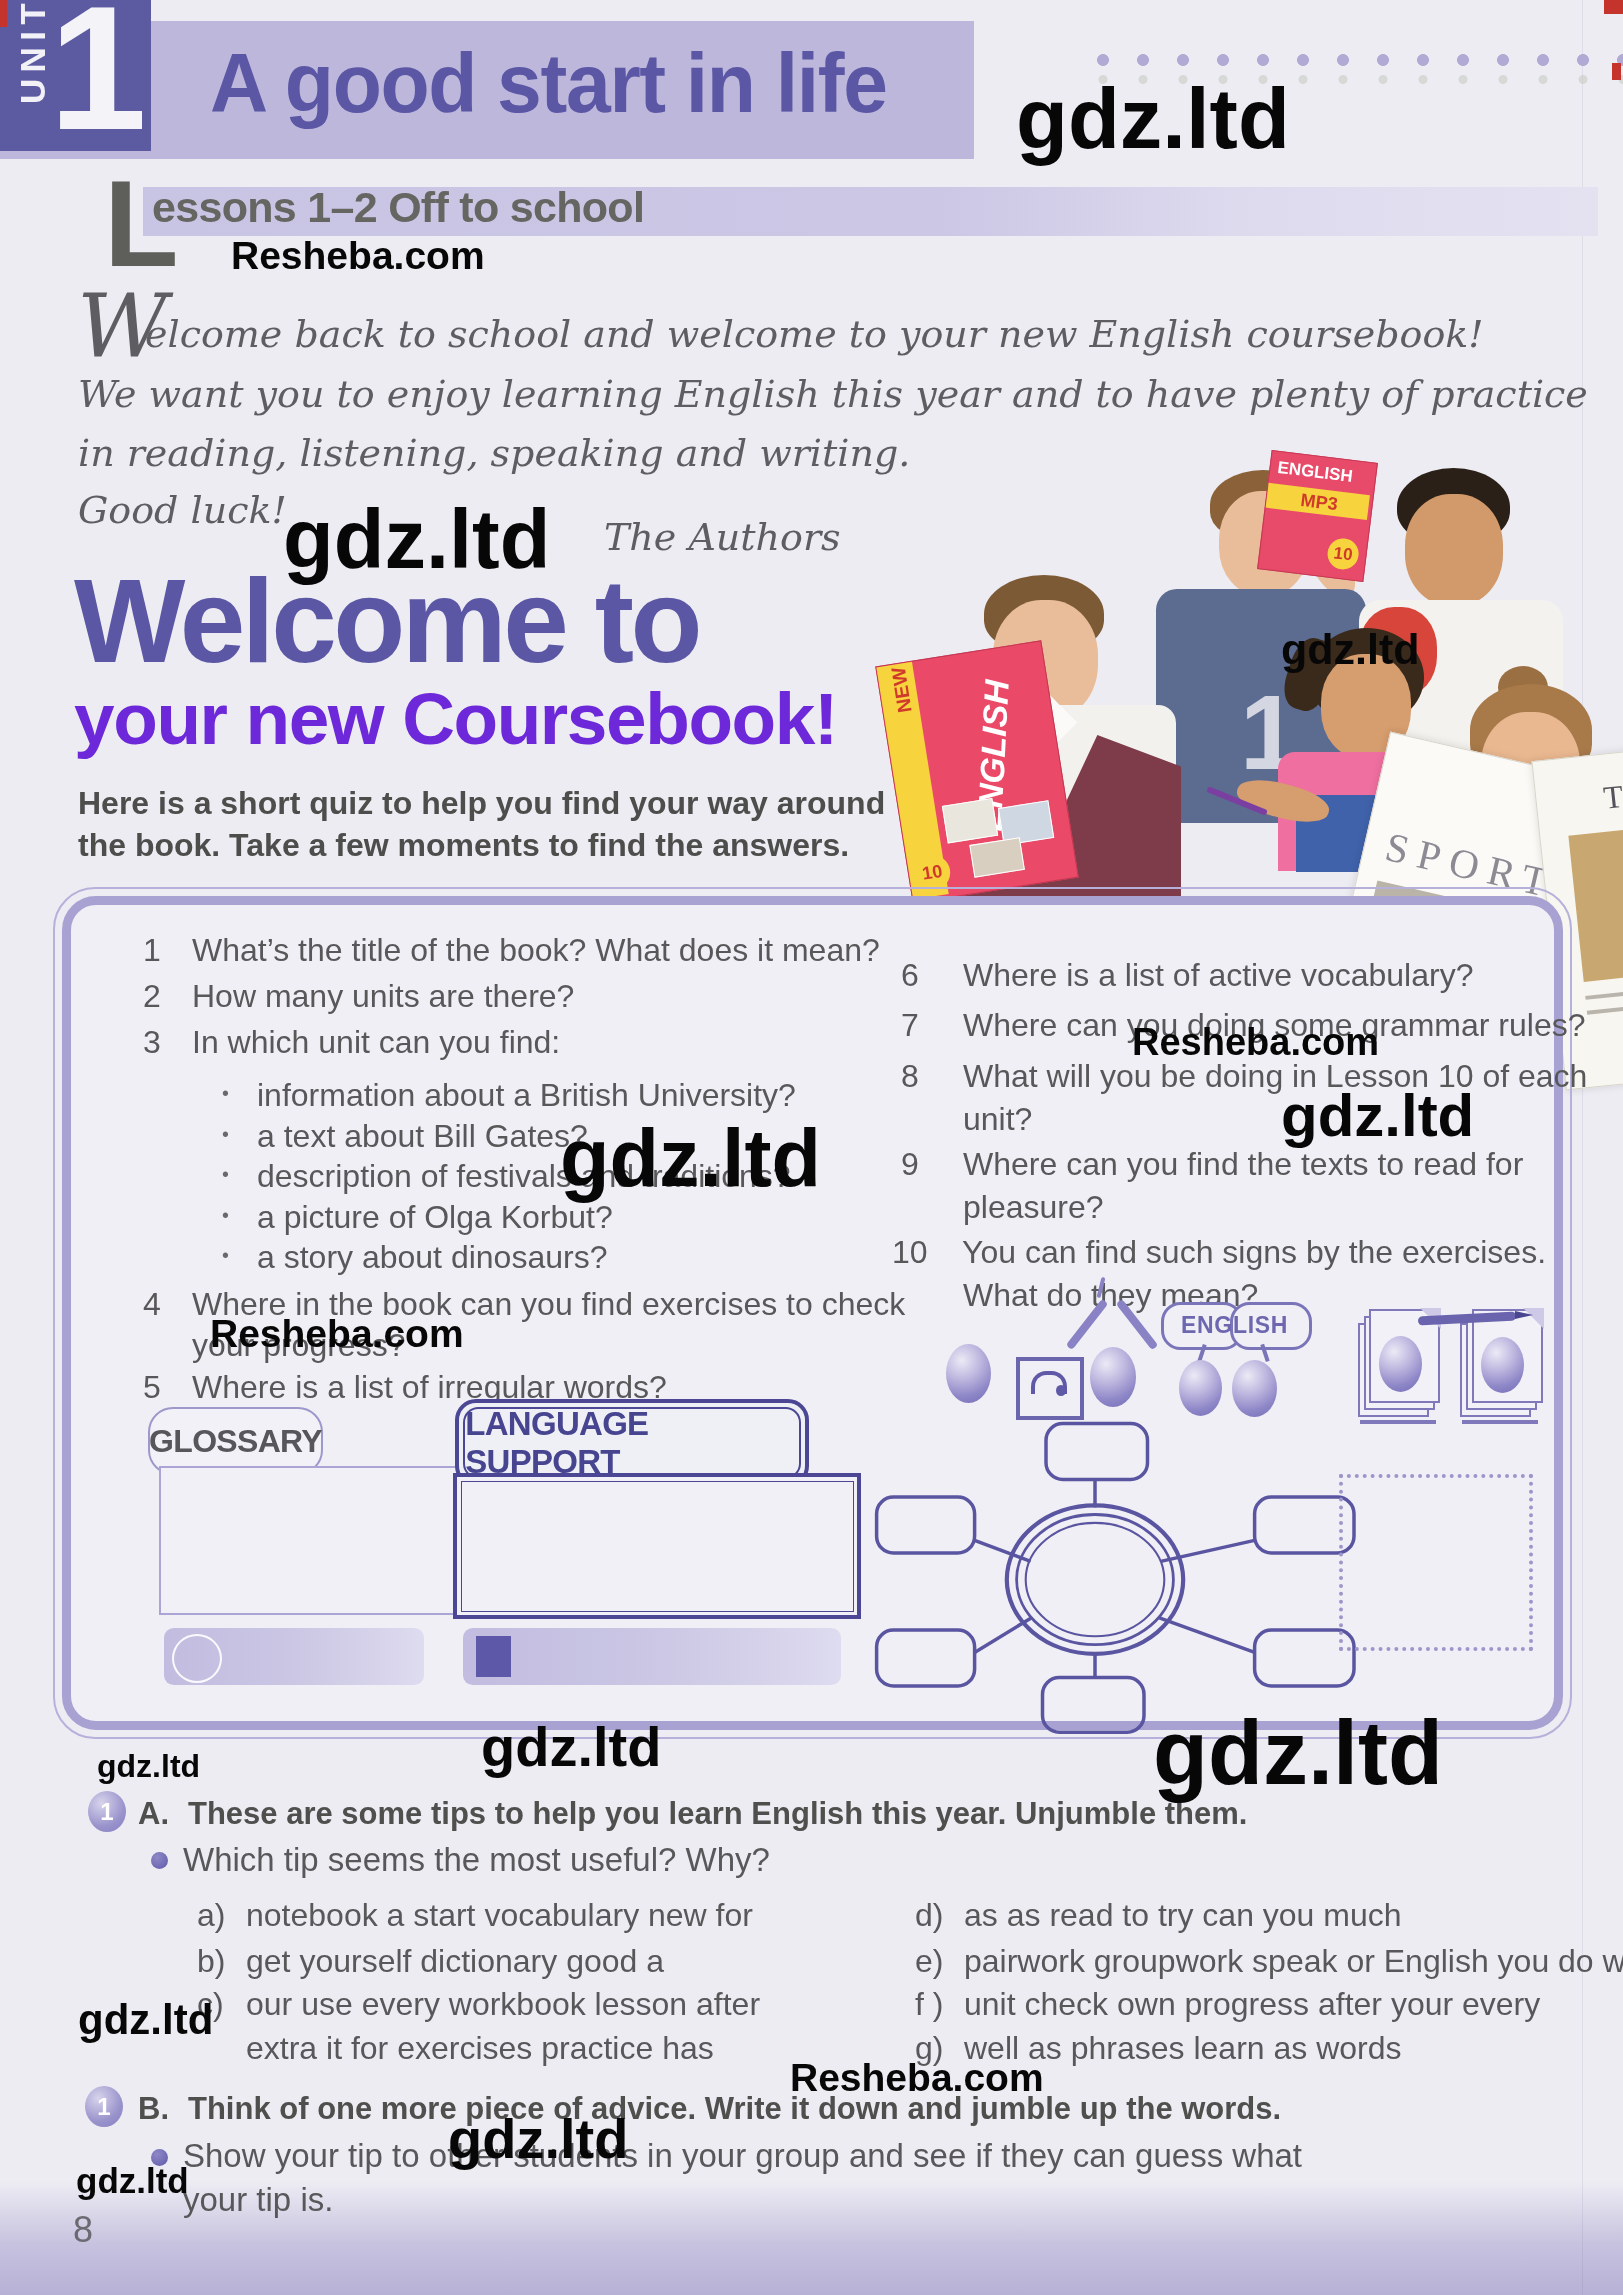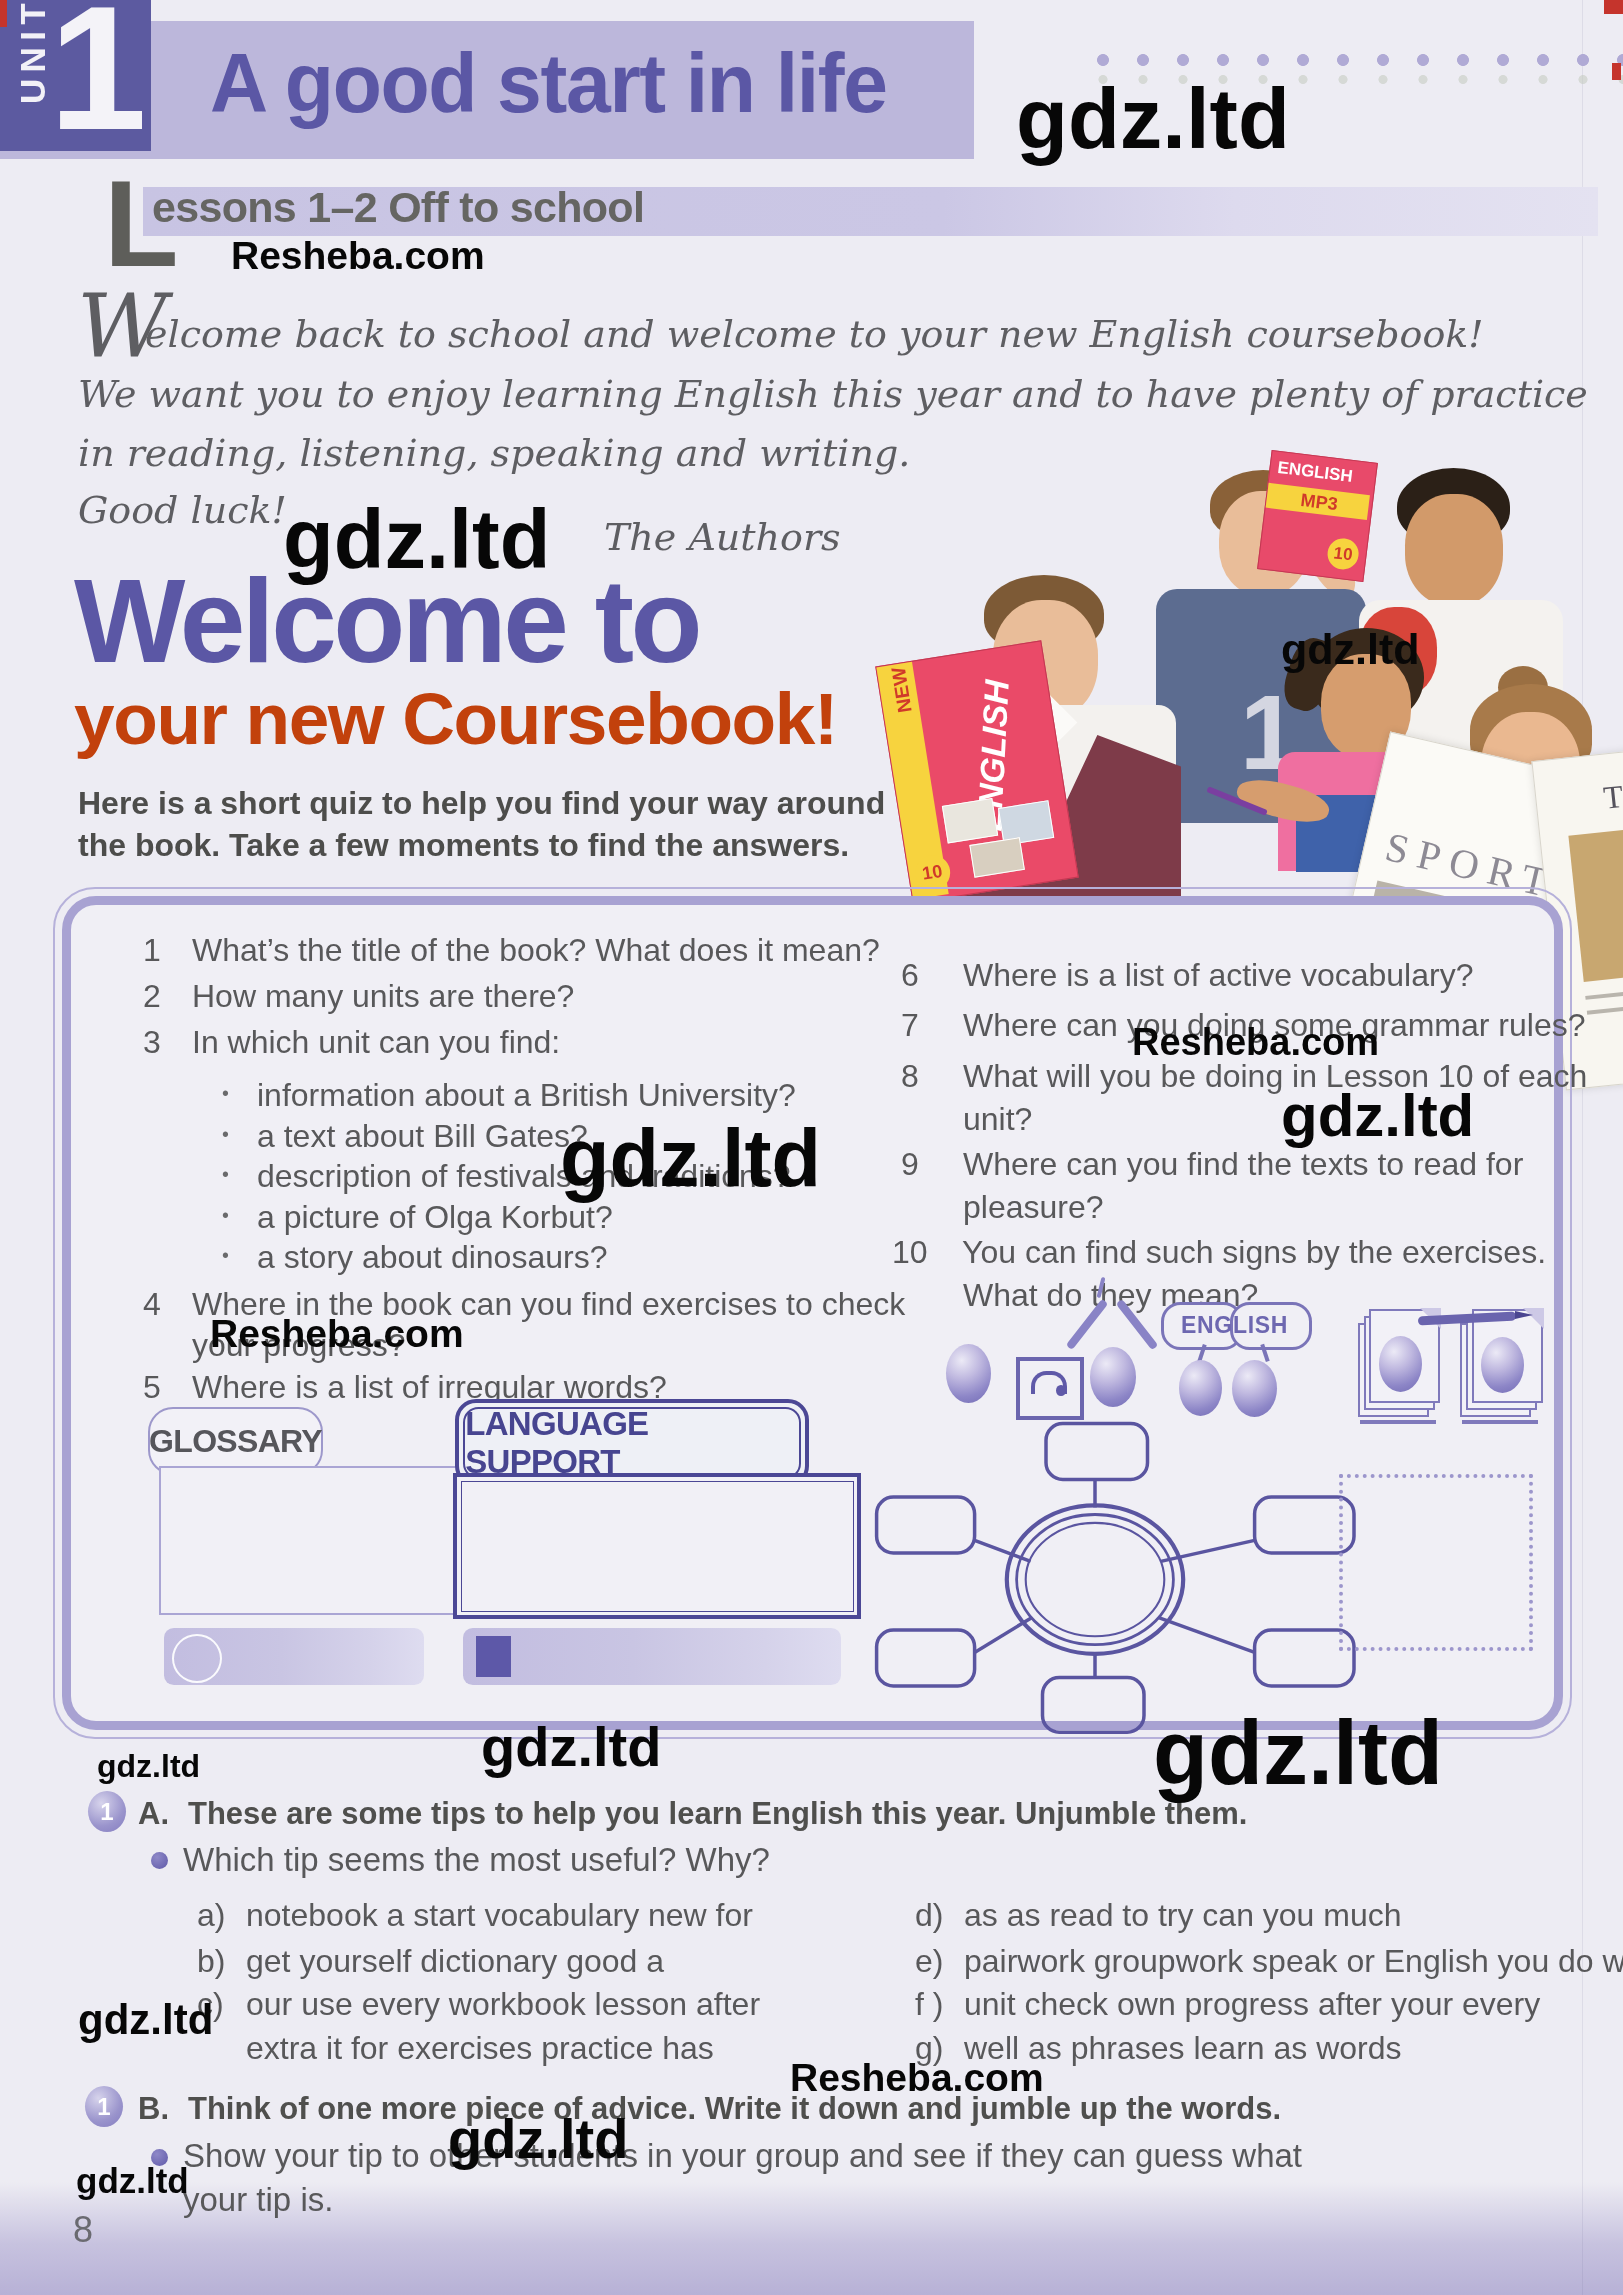--- a/index.html
+++ b/index.html
@@ -23,21 +23,21 @@
   .dotrow2{position:absolute;background-image:radial-gradient(circle,#c3cabf 4.2px,rgba(0,0,0,0) 4.9px);
           background-size:40px 11.2px;background-repeat:repeat-x;opacity:.55;}
   .redmark{position:absolute;background:#c5342c;}
   .edge-line{position:absolute;left:1582px;top:0;width:1.4px;height:2295px;background:rgba(110,105,150,.12);}
   
   .serif-it{font-family:"DejaVu Serif","Liberation Serif",serif;font-style:italic;color:#5e5e62;}
   .intro-drop{position:absolute;left:77px;top:283px;font-size:88px;line-height:88px;}
   .intro-line{position:absolute;font-size:38px;}
   
   .wel1{position:absolute;left:74px;top:553px;color:#5b57a5;font-weight:bold;font-size:118px;letter-spacing:-3.5px;}
-  .wel2{position:absolute;left:74px;top:677px;color:#c2410c;font-weight:bold;font-size:73px;letter-spacing:-1.4px;}
+  .wel2{position:absolute;left:74px;top:677px;color:#6d28d9;font-weight:bold;font-size:73px;letter-spacing:-1.4px;}
   .wel-sub{position:absolute;color:#4d4d4b;font-weight:bold;font-size:32px;}
   
   .wm{position:absolute;color:#070707;font-weight:bold;line-height:1;white-space:nowrap;}
   
   .quiz-outer{position:absolute;left:53px;top:887px;width:1515px;height:848px;
               border:2.8px solid #b6b1da;border-radius:42px;}
   .quiz-inner{position:absolute;left:7px;top:7px;right:7px;bottom:7px;
               border:9.8px solid #a8a2d2;border-radius:34px;background:#f0eff5;}
   .qrow{position:absolute;font-size:32px;color:#58585a;white-space:nowrap;}
   .qn{display:inline-block;width:49px;}

